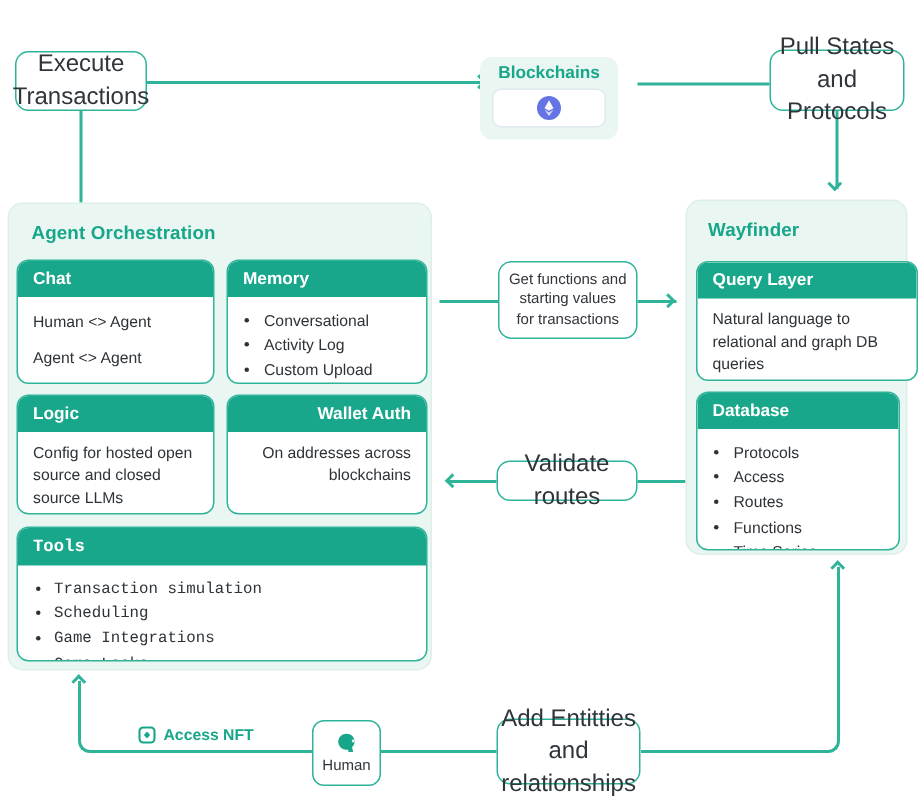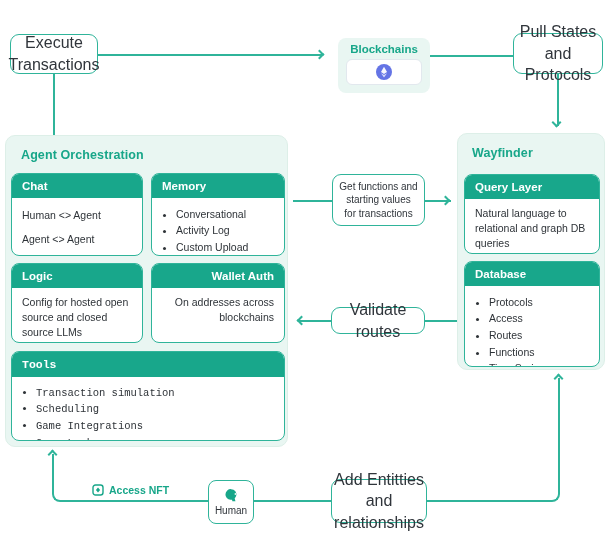--- a/index.html
+++ b/index.html
@@ -29,21 +29,21 @@
         display:flex;flex-direction:column;}
   .card-header{background:var(--header-bg);color:#fff;font-weight:bold;font-size:11.5px;
                padding:6px 10px 6px 10px;flex:0 0 auto;}
   .card-body{padding:7px 10px;font-size:10.5px;line-height:1.45;color:#2e3338;flex:1;}
   .card-body ul{margin:1px 0 0 0;padding-left:14px;}
   .card-body li{margin:1.5px 0;}
   .chat-line{margin:3px 0 9px 0;}
   .chat-line:last-child{margin-bottom:0;}
 
   
-  .bc-panel{position:absolute;left:338px;top:38px;width:92px;height:55px;background:var(--panel-bg);
+  .bc-panel{position:absolute;left:320px;top:38px;width:92px;height:55px;background:var(--panel-bg);
             border-radius:8px;display:flex;flex-direction:column;align-items:center;padding-top:5px;}
   .bc-title{font-weight:bold;font-size:11.5px;color:var(--accent);}
   .bc-chip{margin-top:4px;width:76px;height:26px;background:#fff;border:1px solid #e2e8ee;border-radius:6px;
            display:flex;align-items:center;justify-content:center;}
 
   
   .hline,.vline{position:absolute;background:var(--line);}
   .hline{height:2px;}
   .vline{width:2px;}
   .elbow{position:absolute;border:0 solid var(--line);}
@@ -158,21 +158,21 @@
 
   <div class="node" style="left:331px;top:307px;width:94px;height:27px;">Validate routes</div>
 
   <div class="node pre" style="left:332px;top:174px;width:93px;height:52px;font-size:10px;">Get functions and
 starting values
 for transactions</div>
 
   <div class="panel" style="left:457px;top:133px;width:148px;height:237px;">
     <div class="panel-title" style="left:14px;top:12px;">Wayfinder</div>
 
-    <div class="card" style="left:6px;top:40px;width:136px;height:80px;">
+    <div class="card" style="left:6px;top:40px;width:148px;height:80px;">
       <div class="card-header">Query Layer</div>
       <div class="card-body">Natural language to relational and graph DB queries</div>
     </div>
 
     <div class="card" style="left:6px;top:127px;width:136px;height:106px;">
       <div class="card-header">Database</div>
       <div class="card-body">
         <ul>
             <li>Protocols</li>
             <li>Access</li>

